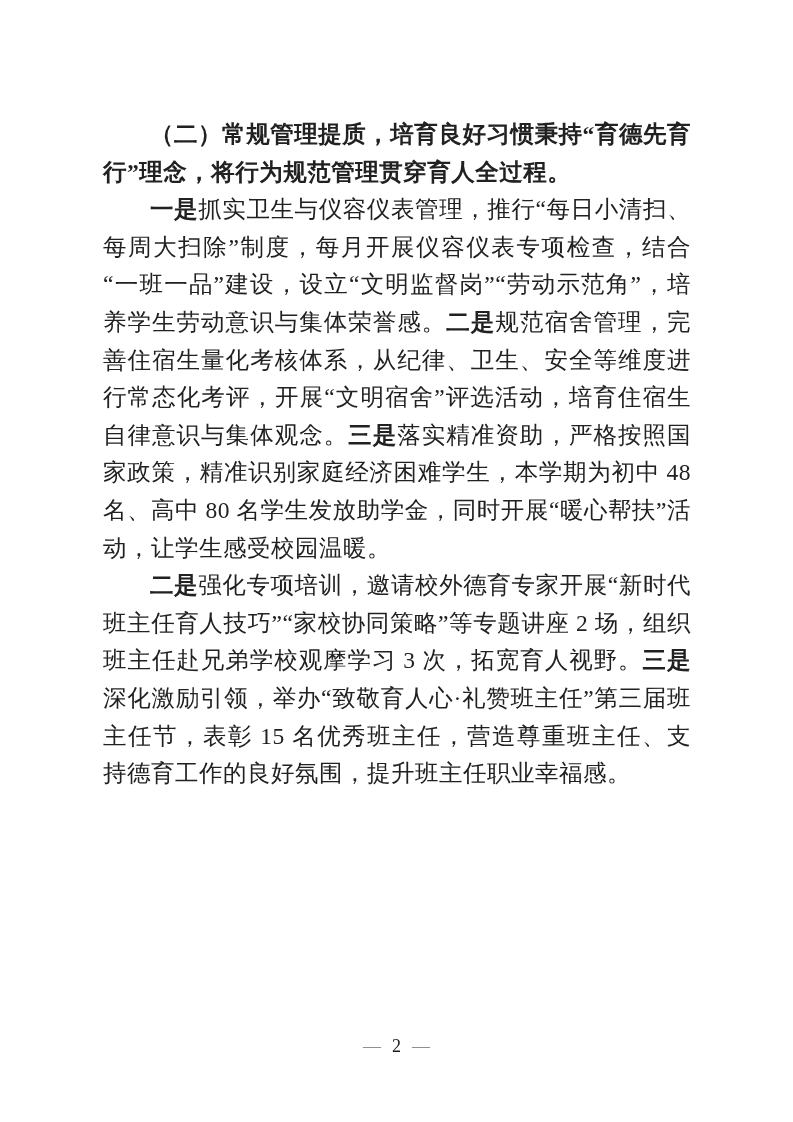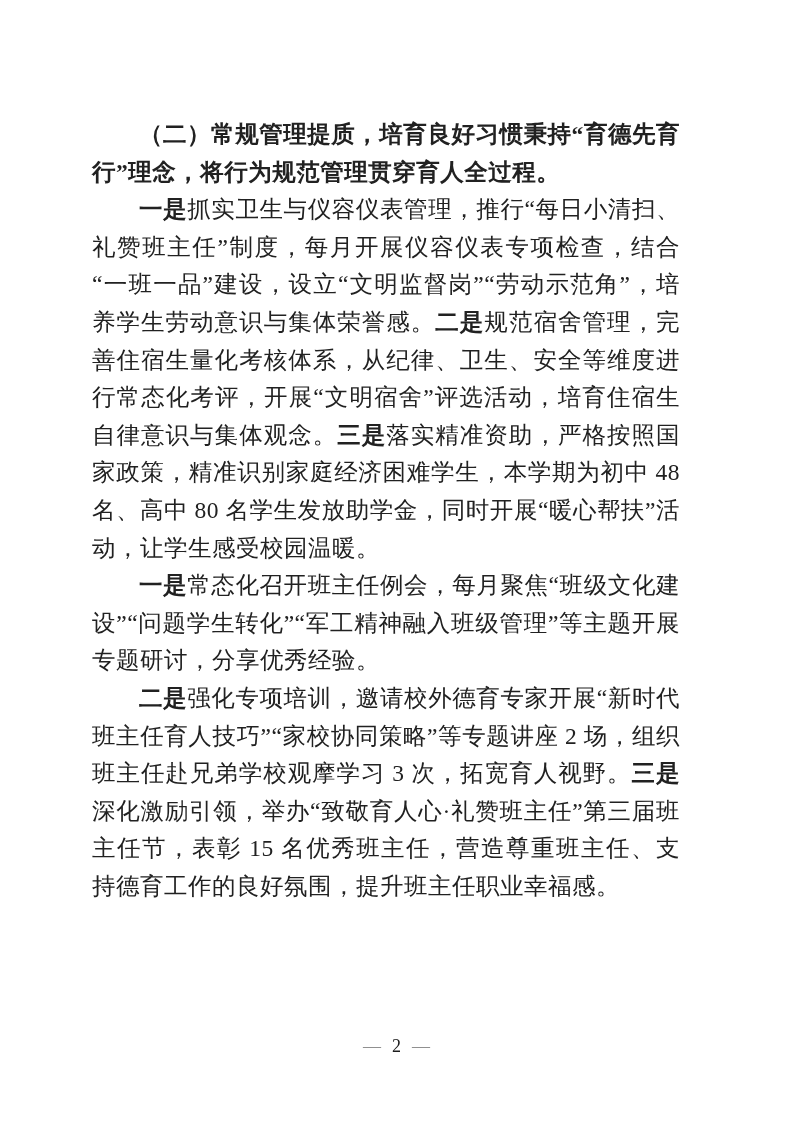--- a/index.html
+++ b/index.html
@@ -7,21 +7,21 @@
     position: relative;
     width: 793px;
     height: 1122px;
     background: #ffffff;
     overflow: hidden;
     font-family: "Liberation Serif", "DejaVu Serif", serif;
     color: #212121;
   }
   .content {
     position: absolute;
-    left: 92px;
+    left: 103px;
     top: 116px;
     width: 588px;
     text-align: justify;
     text-justify: inter-ideograph;
   }
   .content p {
     margin: 0;
     padding: 0;
     font-size: 23.5px;
     line-height: 37.6px;
@@ -44,22 +44,21 @@
   }
   .footer .dash { color: #8c8c8c; letter-spacing: 0; }
   .footer .num { color: #1c1c1c; }
 </style>
 </head>
 <body>
 
 <div class="page">
   <main class="content">
       <p class="section-heading"><span class="b">（二）常规管理提质，培育良好习惯秉持“育德先育行”理念，将行为规范管理贯穿育人全过程。</span></p>
-      <p class="body"><span class="b">一是</span><span>抓实卫生与仪容仪表管理，推行“每日小清扫、礼赞班主任”制度，每月开展仪容仪表专项检查，结合“一班一品”建设，设立“文明监督岗”“劳动示范角”，培养学生劳动意识与集体荣誉感。</span><span class="b">二是</span><span>规范宿舍管理，完善住宿生量化考核体系，从纪律、卫生、安全等维度进行常态化考评，开展“文明宿舍”评选活动，培育住宿生自律意识与集体观念。</span><span class="b">三是</span><span>落实精准资助，严格按照国家政策，精准识别家庭经济困难学生，本学期为初中 48 名、高中 80 名学生发放助学金，同时开展“暖心帮扶”活动，让学生感受校园温暖。</span></p>
-      <p class="body"><span class="b">一是</span><span>常态化召开班主任例会，每月聚焦“班级文化建设”“问题学生转化”“军工精神融入班级管理”等主题开展专题研讨，分享优秀经验。</span></p>
+      <p class="body"><span class="b">一是</span><span>抓实卫生与仪容仪表管理，推行“每日小清扫、每周大扫除”制度，每月开展仪容仪表专项检查，结合“一班一品”建设，设立“文明监督岗”“劳动示范角”，培养学生劳动意识与集体荣誉感。</span><span class="b">二是</span><span>规范宿舍管理，完善住宿生量化考核体系，从纪律、卫生、安全等维度进行常态化考评，开展“文明宿舍”评选活动，培育住宿生自律意识与集体观念。</span><span class="b">三是</span><span>落实精准资助，严格按照国家政策，精准识别家庭经济困难学生，本学期为初中 48 名、高中 80 名学生发放助学金，同时开展“暖心帮扶”活动，让学生感受校园温暖。</span></p>
       <p class="body"><span class="b">二是</span><span>强化专项培训，邀请校外德育专家开展“新时代班主任育人技巧”“家校协同策略”等专题讲座 2 场，组织班主任赴兄弟学校观摩学习 3 次，拓宽育人视野。</span><span class="b">三是</span><span>深化激励引领，举办“致敬育人心·礼赞班主任”第三届班主任节，表彰 15 名优秀班主任，营造尊重班主任、支持德育工作的良好氛围，提升班主任职业幸福感。</span></p>
     </main>
 
   <div class="footer">
     <span class="dash">—</span>
     <span class="num">2</span>
     <span class="dash">—</span>
   </div>
 </div>
 

